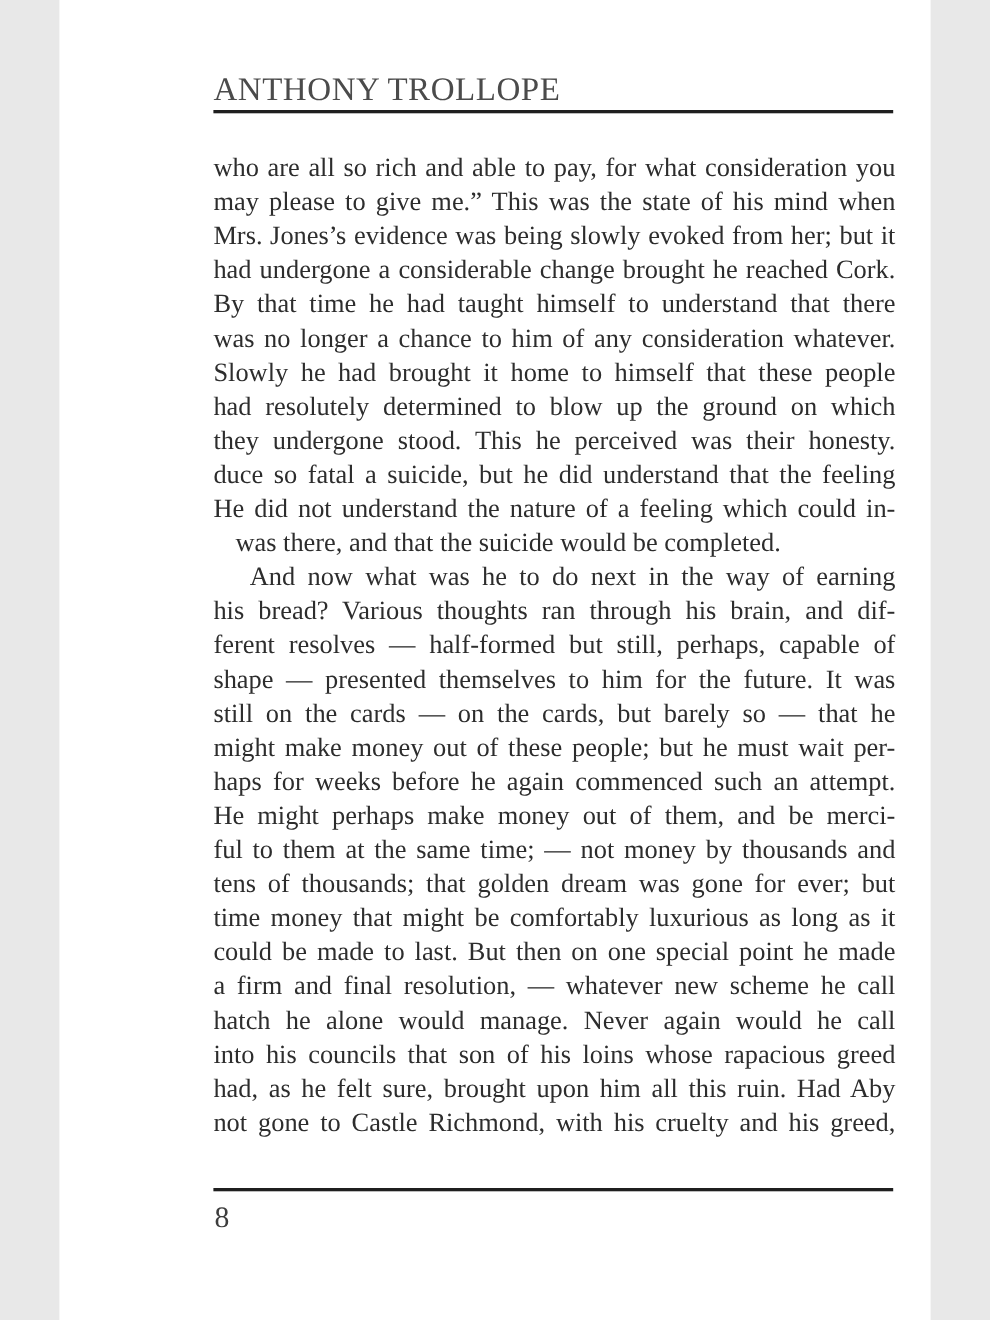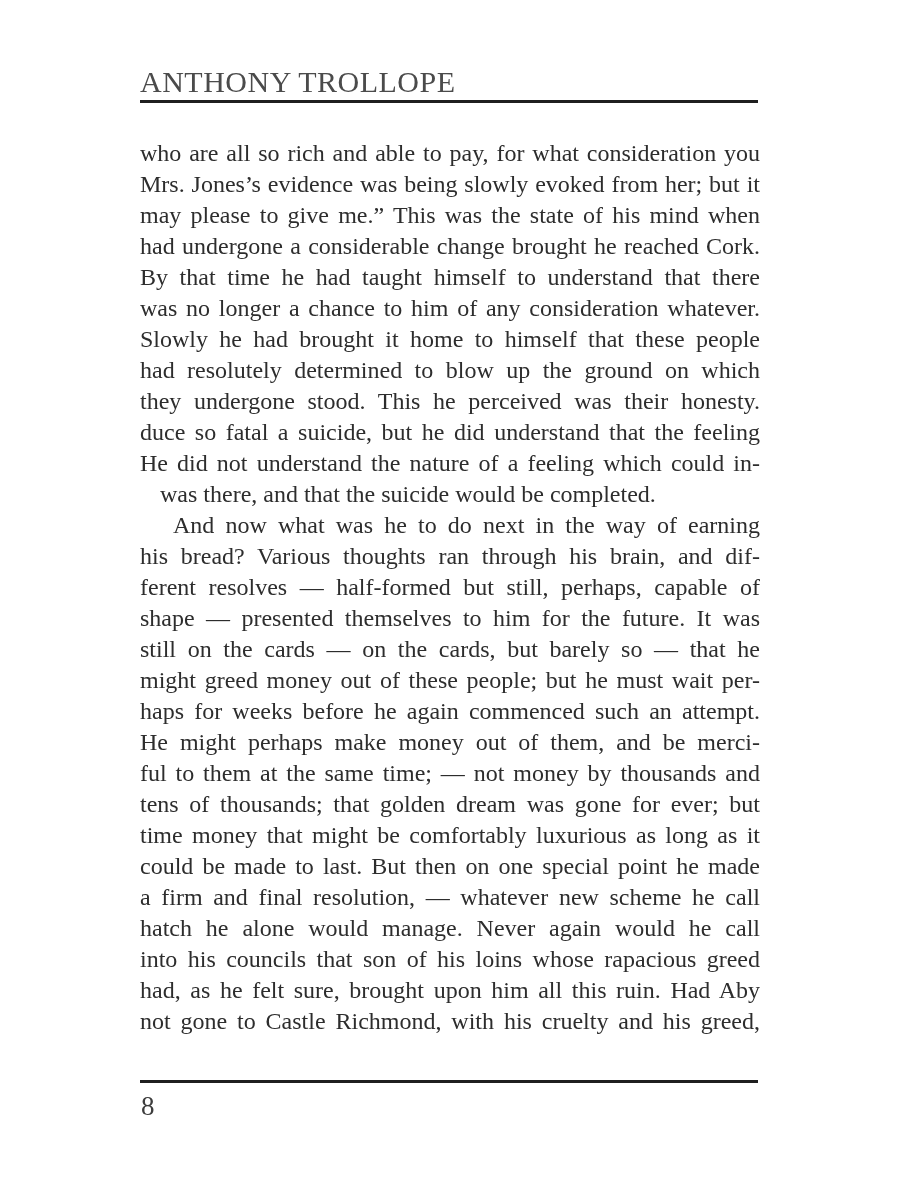--- a/index.html
+++ b/index.html
@@ -6,21 +6,21 @@
     --bg: #ffffff;
     --text: #2d2d2d;
     --header-text: #4b4b4b;
     --rule: #1f1f1f;
     --folio: #3d3d3d;
   }
   * { margin: 0; padding: 0; box-sizing: border-box; }
   html, body { background: #e8e8e8; }
   .page {
     position: relative;
-    width: 900px;
+    width: 792px;
     height: 1200px;
     background: var(--bg);
     font-family: "Liberation Serif", "DejaVu Serif", serif;
     overflow: hidden;
     margin: 0 auto;
   }
   .running-header {
     position: absolute;
     left: 140px;
     top: 66px;
@@ -86,37 +86,37 @@
 <div class="page">
 
   <div class="running-header">
     <div class="header-title">ANTHONY TROLLOPE</div>
   </div>
 
   <div class="header-rule"></div>
 
   <div class="body-text">
       <div class="line">who are all so rich and able to pay, for what consideration you</div>
+      <div class="line">may please to give me.” This was the state of his mind when</div>
       <div class="line">Mrs. Jones’s evidence was being slowly evoked from her; but it</div>
-      <div class="line">may please to give me.” This was the state of his mind when</div>
       <div class="line">had undergone a considerable change brought he reached Cork.</div>
       <div class="line">By that time he had taught himself to understand that there</div>
       <div class="line">was no longer a chance to him of any consideration whatever.</div>
       <div class="line">Slowly he had brought it home to himself that these people</div>
       <div class="line">had resolutely determined to blow up the ground on which</div>
       <div class="line">they undergone stood. This he perceived was their honesty.</div>
       <div class="line">duce so fatal a suicide, but he did understand that the feeling</div>
       <div class="line">He did not understand the nature of a feeling which could in-</div>
       <div class="line no-justify-last">was there, and that the suicide would be completed.</div>
       <div class="line indent">And now what was he to do next in the way of earning</div>
       <div class="line">his bread? Various thoughts ran through his brain, and dif-</div>
       <div class="line">ferent resolves — half-formed but still, perhaps, capable of</div>
       <div class="line">shape — presented themselves to him for the future. It was</div>
       <div class="line">still on the cards — on the cards, but barely so — that he</div>
-      <div class="line">might greed money out of these people; but he must wait per-</div>
+      <div class="line">might make money out of these people; but he must wait per-</div>
       <div class="line">haps for weeks before he again commenced such an attempt.</div>
       <div class="line">He might perhaps make money out of them, and be merci-</div>
       <div class="line">ful to them at the same time; — not money by thousands and</div>
       <div class="line">tens of thousands; that golden dream was gone for ever; but</div>
       <div class="line">time money that might be comfortably luxurious as long as it</div>
       <div class="line">could be made to last. But then on one special point he made</div>
       <div class="line">a firm and final resolution, — whatever new scheme he call</div>
       <div class="line">hatch he alone would manage. Never again would he call</div>
       <div class="line">into his councils that son of his loins whose rapacious greed</div>
       <div class="line">had, as he felt sure, brought upon him all this ruin. Had Aby</div>

